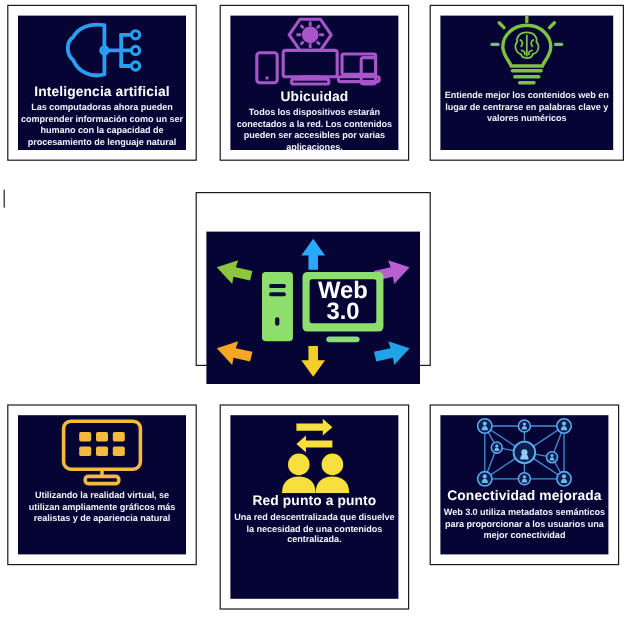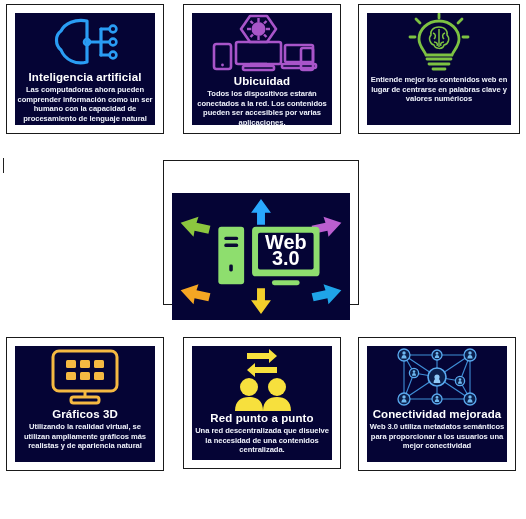--- a/index.html
+++ b/index.html
@@ -69,21 +69,21 @@
   }
 
   
   #card-ai      { left: 6px;   top: 4px;   width: 158px; height: 130px; }
   #card-ubi     { left: 183px; top: 4px;   width: 158px; height: 130px; }
   #card-sem     { left: 358px; top: 4px;   width: 162px; height: 130px; }
   
   #card-center  { left: 163px; top: 160px; width: 196px; height: 145px; }
   
   #card-3d      { left: 6px;   top: 337px; width: 158px; height: 134px; }
-  #card-p2p     { left: 183px; top: 337px; width: 158px; height: 132px; }
+  #card-p2p     { left: 183px; top: 337px; width: 158px; height: 171px; }
   #card-conn    { left: 358px; top: 337px; width: 158px; height: 134px; }
 
   #card-center .card-inner {
     justify-content: center;
     align-items: center;
     margin-top: 24px;
   }
 
   
   #left-tick {
@@ -275,21 +275,20 @@
             <rect x="21" y="13" width="10" height="8" rx="1.5"></rect>
             <rect x="35" y="13" width="10" height="8" rx="1.5"></rect>
             <rect x="49" y="13" width="10" height="8" rx="1.5"></rect>
             <rect x="21" y="25" width="10" height="8" rx="1.5"></rect>
             <rect x="35" y="25" width="10" height="8" rx="1.5"></rect>
             <rect x="49" y="25" width="10" height="8" rx="1.5"></rect>
           </g>
         </svg>
       </div>
       <div class="card-text">
-        <div class="card-title">Gráficos 3D</div>
         <div class="card-desc">Utilizando la realidad virtual, se utilizan ampliamente gráficos más realistas y de apariencia natural</div>
       </div>
     </div>
   </div>
 
   <div class="card" id="card-p2p">
     <div class="card-inner">
       <div class="icon-area" style="height:66px;">
         <svg width="90" height="64" viewBox="0 0 90 64">
 

